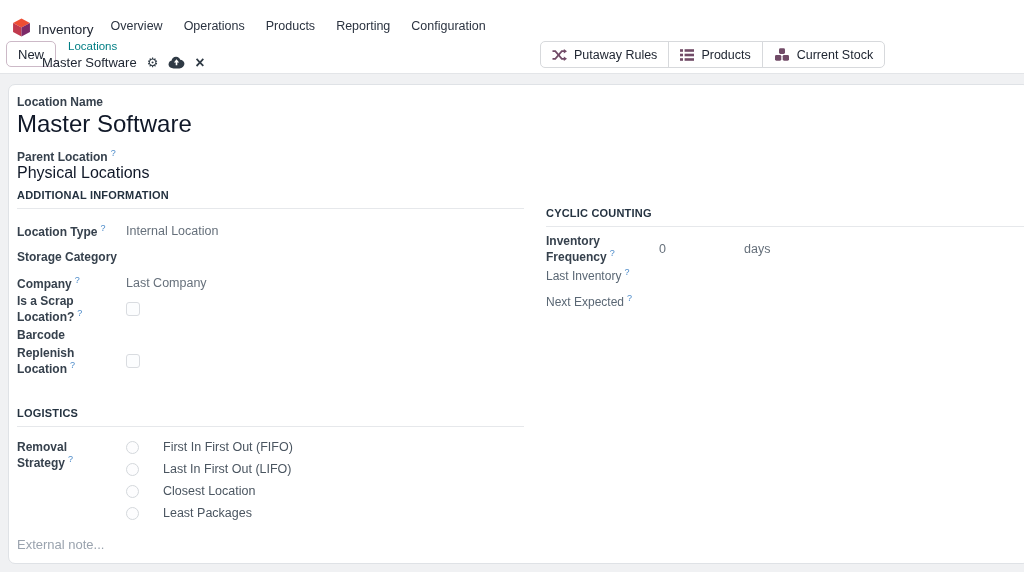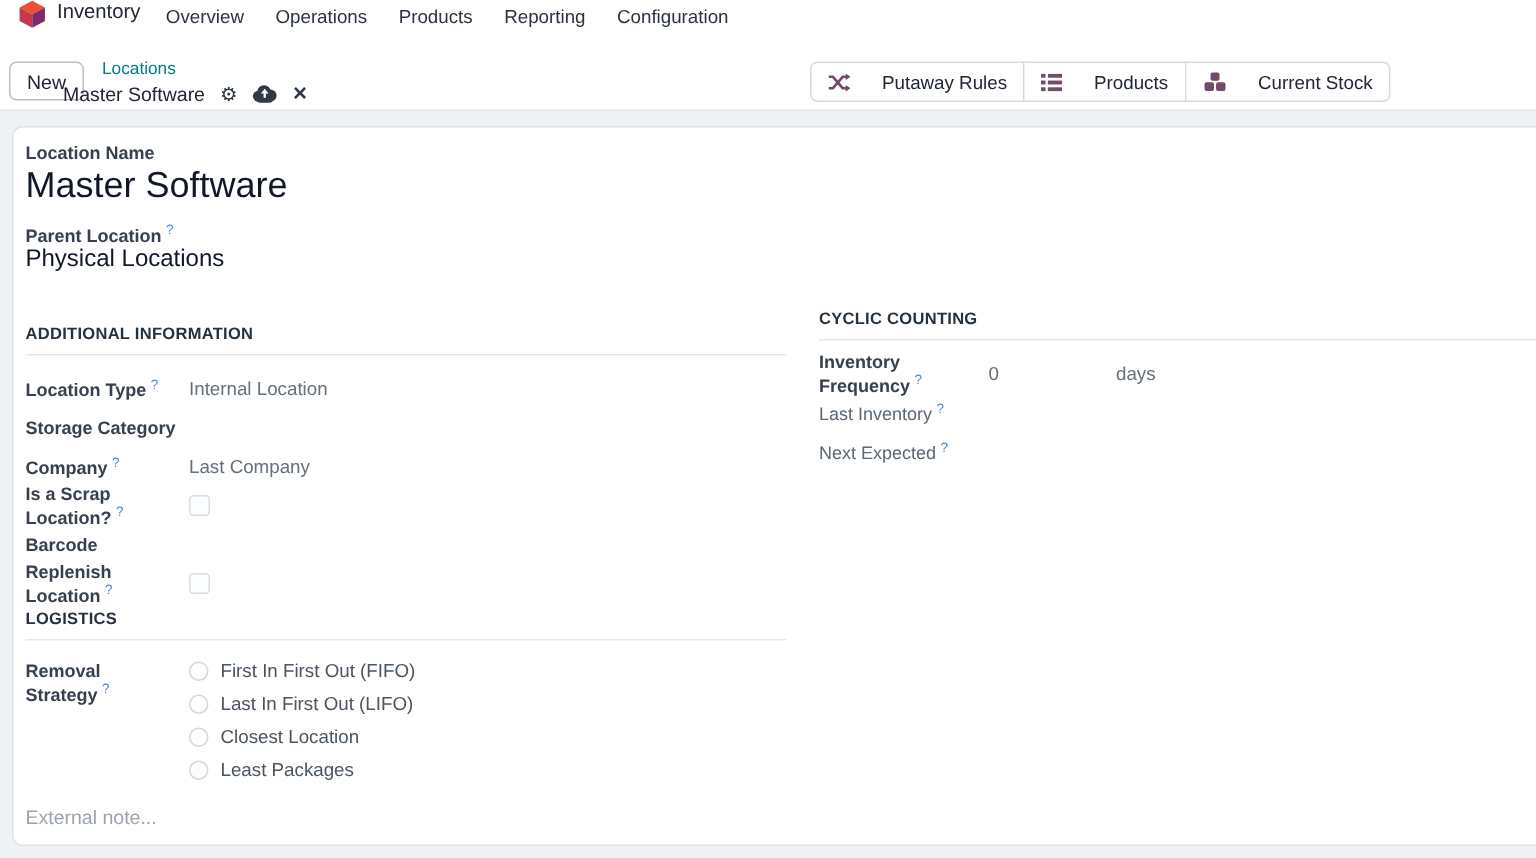--- a/index.html
+++ b/index.html
@@ -1,70 +1,70 @@
 <!DOCTYPE html>
 <html><head>
 <meta charset="utf-8">
 <style>
   * { box-sizing: border-box; margin: 0; padding: 0; }
   html, body { width: 1024px; height: 572px; }
   body { font-family: "Liberation Sans", sans-serif; background: #f0f1f3; }
   .page { position: relative; width: 1024px; height: 572px; background: #f0f1f3; overflow: hidden; }
 
   
-  .navbar { position: absolute; top: 0; left: 0; width: 100%; height: 37px; background: #fff; display: flex; align-items: flex-start; padding-left: 12px; }
+  .navbar { position: absolute; top: 0; left: 0; width: 100%; height: 37px; background: #fff; display: flex; align-items: flex-end; padding-left: 12px; }
   .logo { display: flex; align-items: center; }
   .app-name { font-size: 13.5px; font-weight: 500; color: #202733; margin-left: 7px; }
   .menu { display: flex; gap: 17px; margin-left: 15px; }
   .menu-item { font-size: 12.5px; color: #2b3340; cursor: pointer; padding: 4px 2px; }
 
   
   .control-panel { position: absolute; top: 37px; left: 0; width: 100%; height: 37px; background: #fff; border-bottom: 1px solid #e3e5e8; }
   .new-button { position: absolute; left: 6px; top: 4px; height: 26px; padding: 0 11px; background: #fff; border: 1px solid #ccb9c7; border-radius: 5px; font-size: 13px; color: #202733; display: flex; align-items: center; cursor: pointer; }
   .breadcrumb { position: absolute; left: 42px; top: 3px; }
   .breadcrumb-parent { display: block; font-size: 11.5px; line-height: 13px; color: #017e84; cursor: pointer; margin-left: 26px; }
   .breadcrumb-row { display: flex; align-items: center; gap: 10px; line-height: 17px; margin-top: 1px; }
   .breadcrumb-current { font-size: 13px; color: #202733; }
   .gear-glyph { font-size: 13px; color: #2f3a45; cursor: pointer; line-height: 13px; }
   .discard-glyph { font-size: 16px; font-weight: 700; color: #2f3a45; cursor: pointer; line-height: 12px; }
   .cloud-btn { display: flex; align-items: center; cursor: pointer; }
 
   .action-group { position: absolute; left: 540px; top: 4px; display: flex; }
-  .action-btn { display: flex; align-items: center; gap: 21px; height: 27px; padding: 0 11px; background: #fff; border: 1px solid #d7d9dc; font-size: 12.5px; color: #202733; margin-left: -1px; cursor: pointer; white-space: nowrap; }
+  .action-btn { display: flex; align-items: center; gap: 7px; height: 27px; padding: 0 11px; background: #fff; border: 1px solid #d7d9dc; font-size: 12.5px; color: #202733; margin-left: -1px; cursor: pointer; white-space: nowrap; }
   .action-btn:first-child { border-radius: 5px 0 0 5px; margin-left: 0; }
   .action-btn:last-child { border-radius: 0 5px 5px 0; }
 
   
   .sheet { position: absolute; top: 84px; left: 8px; width: 1022px; height: 480px; background: #fff; border: 1px solid #dfe2e6; border-radius: 7px; }
   .fld-label-sm { font-size: 12px; font-weight: 700; color: #36414d; }
   .name-label { position: absolute; left: 8px; top: 10px; }
   .name-value { position: absolute; left: 8px; top: 24px; font-size: 24px; line-height: 30px; color: #101828; cursor: text; }
   .parent-label { position: absolute; left: 8px; top: 63px; }
   .parent-value { position: absolute; left: 8px; top: 79px; font-size: 16px; color: #101828; cursor: text; }
 
-  .col-left { position: absolute; left: 8px; top: 132px; width: 507px; }
+  .col-left { position: absolute; left: 8px; top: 104px; width: 507px; }
   .col-right { position: absolute; left: 537px; top: 122px; width: 478px; }
   .logistics { position: absolute; left: 8px; top: 322px; width: 507px; }
   .section-title { font-size: 11px; font-weight: 700; letter-spacing: 0.2px; color: #243240; padding-bottom: 7px; border-bottom: 1px solid #e6e8eb; margin-bottom: 9px; }
 
   .frow { display: flex; align-items: center; height: 26px; }
   .frow .lbl { width: 109px; flex: none; font-size: 12px; font-weight: 700; color: #36414d; }
   .col-right .frow .lbl { width: 113px; }
   .lbl.muted { font-weight: 400; color: #5a6774; }
   .val { font-size: 12.5px; color: #66707b; cursor: pointer; }
   .val.empty { min-width: 120px; min-height: 14px; cursor: text; }
   .num-val { width: 85px; flex: none; }
   sup.help { color: #4a89c8; font-size: 9px; margin-left: 3px; font-weight: 400; }
 
   .checkbox { width: 14px; height: 14px; border: 1px solid #d9dce0; border-radius: 3px; background: #fcfdfe; cursor: pointer; }
 
   .rs-row { display: flex; margin-top: 3px; }
   .rs-row .lbl { width: 109px; flex: none; font-size: 12px; font-weight: 700; color: #36414d; padding-top: 4px; }
   .options { display: flex; flex-direction: column; }
-  .option { display: flex; align-items: center; gap: 8px; height: 22px; cursor: pointer; text-align: right; }
+  .option { display: flex; align-items: center; gap: 24px; height: 22px; cursor: pointer; text-align: right; }
   .radio { width: 13px; height: 13px; border: 1px solid #d4d8dc; border-radius: 50%; background: #fdfdfe; flex: none; }
   .option-label { font-size: 12.5px; color: #4a5560; }
 
   .external-note { position: absolute; left: 8px; top: 452px; font-size: 13px; color: #9aa3ae; cursor: text; }
 </style>
 </head>
 <body>
 
 <div class="page">
 

